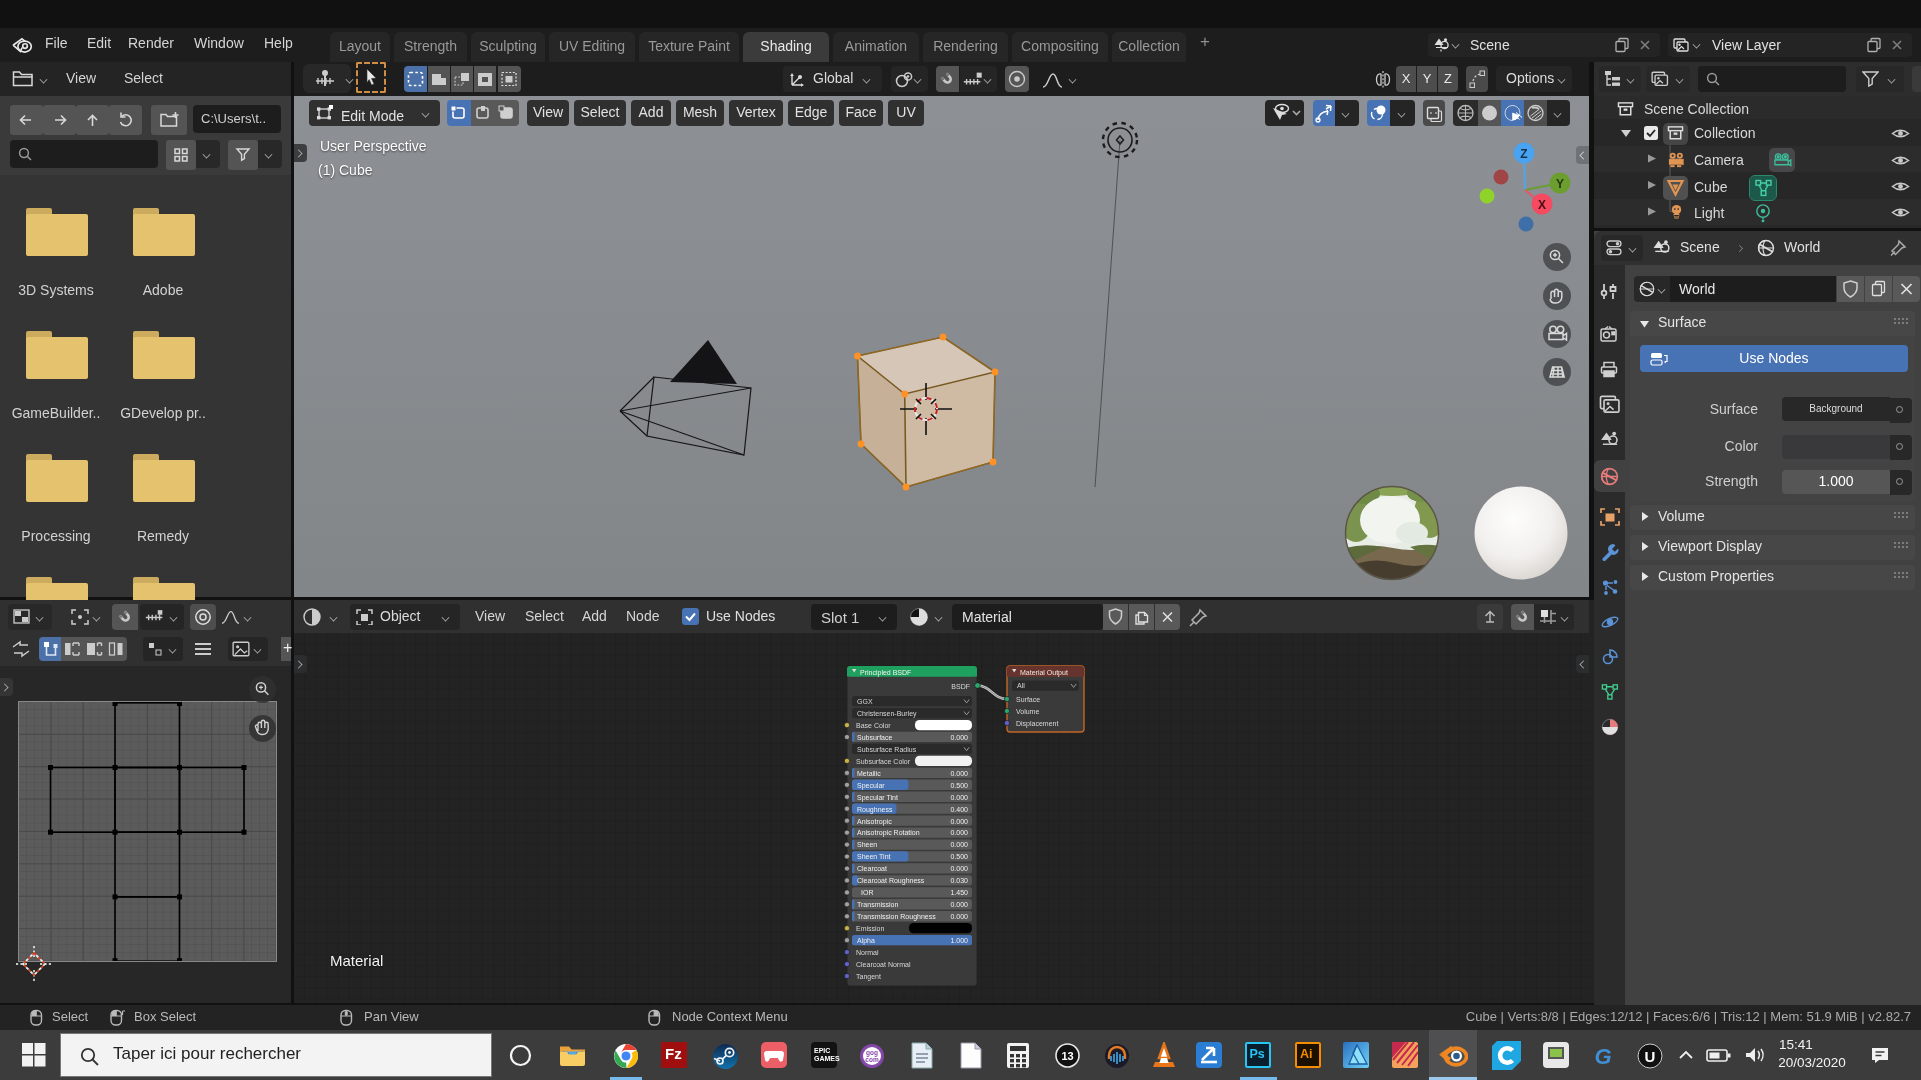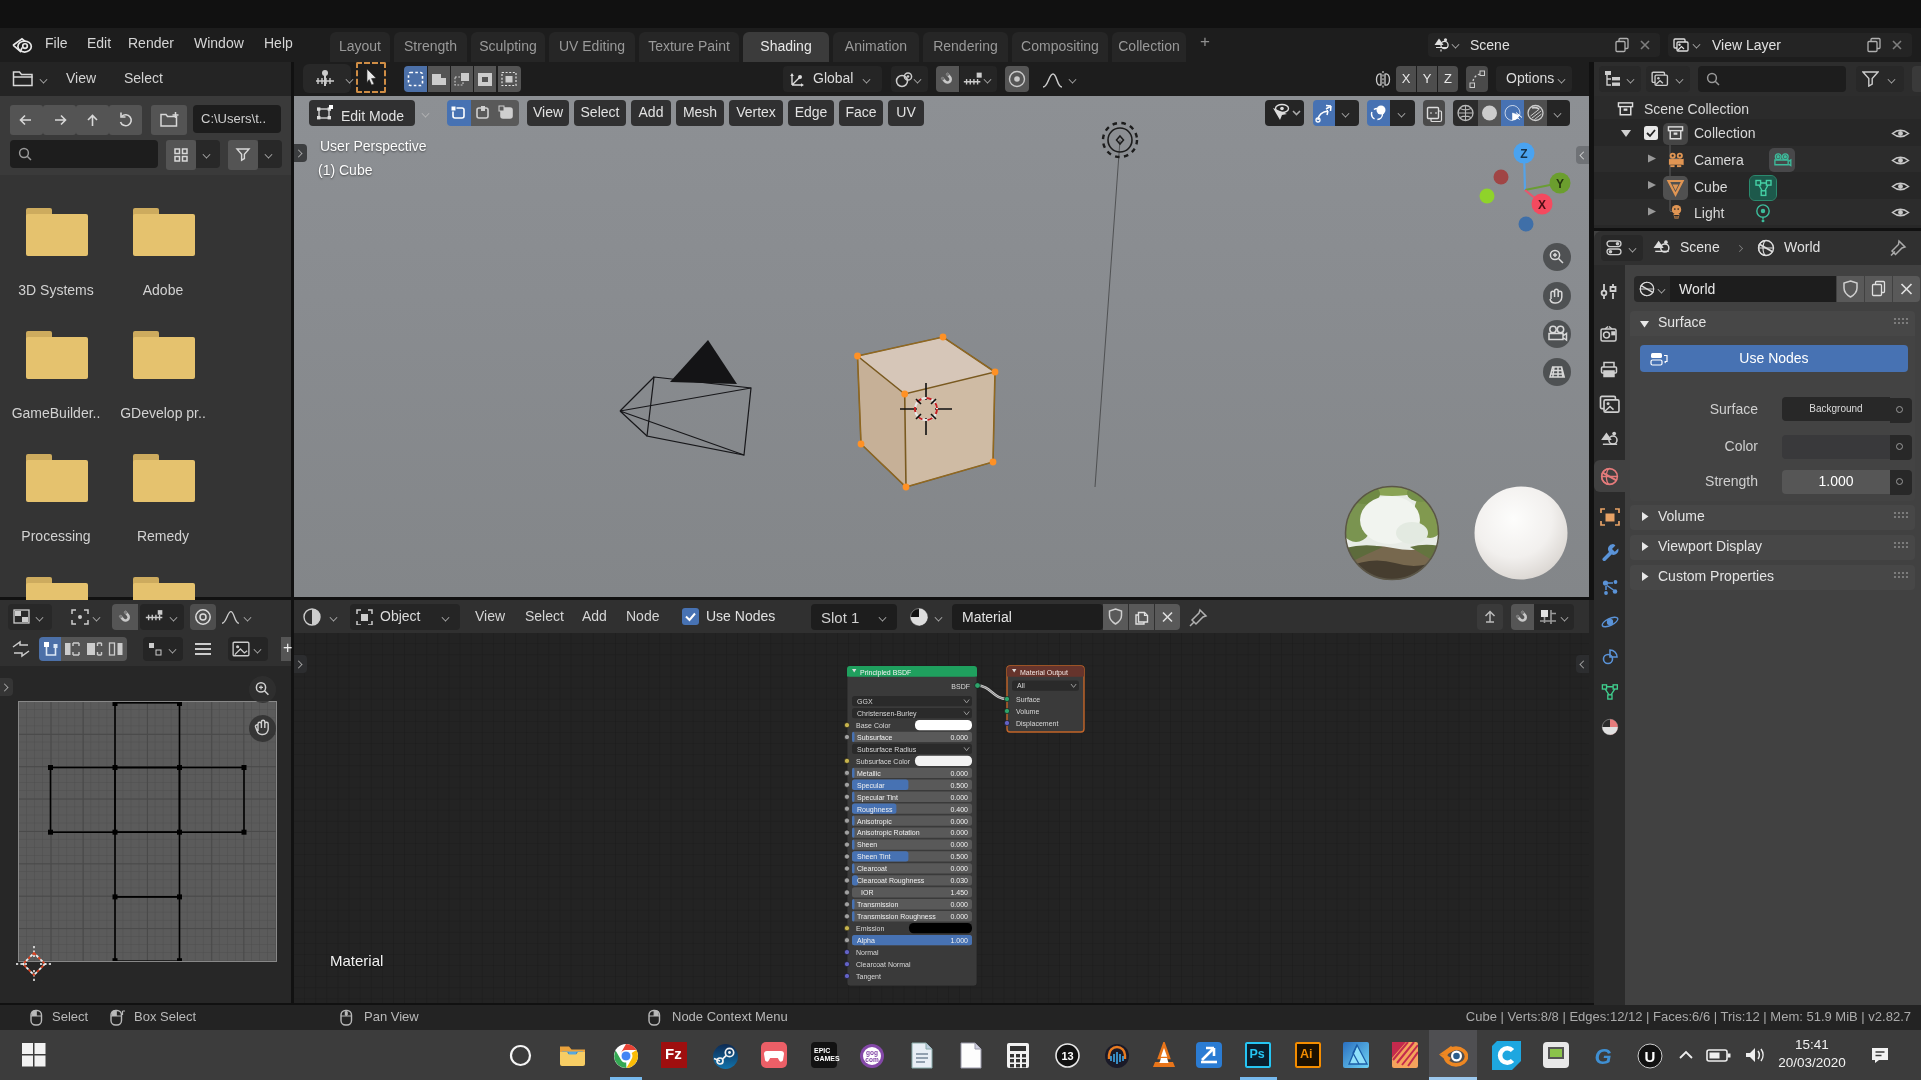--- a/index.html
+++ b/index.html
@@ -414,21 +414,21 @@
       <ellipse cx="1118" cy="437" rx="16" ry="11" fill="#e3eae1"></ellipse>
       <path d="M1051 455 q24 -8 48 -3 q24 5 47 -3 v36 h-95 Z" fill="#77684e"></path>
       <path d="M1051 452 q20 -5 38 -1 q-14 6 -30 14 l-8 4 Z" fill="#5d6b3c"></path>
       <path d="M1146 450 q-16 -3 -30 1 q12 7 22 13 l8 5 Z" fill="#64743f"></path>
       <path d="M1051 472 q26 -12 50 -5 q23 7 45 -3 v21 h-95 Z" fill="#463d2f"></path>
     </g>
     <circle cx="1098" cy="437" r="46.5" fill="none" stroke="#5a5547" stroke-width="1.5"></circle>
     <circle cx="1227" cy="437" r="46.5" fill="url(#wsp)"></circle>
   </svg>
 
-  <div class="abs vbtn" style="left:15px;top:4px;width:106px">
+  <div class="abs vbtn" style="left:15px;top:4px;width:131px">
     <svg class="abs" style="left:7px;top:4px" width="19" height="18" viewBox="0 0 19 18">
           <rect x="3" y="5" width="10" height="9" fill="none" stroke="#ddd" stroke-width="1.3"></rect>
           <rect x="1" y="3.4" width="3.4" height="3.4" fill="#ddd"></rect>
           <rect x="11.6" y="3.4" width="3.4" height="3.4" fill="#ddd"></rect>
           <rect x="1" y="12" width="3.4" height="3.4" fill="#ddd"></rect>
           <rect x="11.6" y="12" width="3.4" height="3.4" fill="#ddd"></rect>
           <rect x="13 " y="1" width="4" height="4" fill="#fff"></rect>
         </svg>
     <span style="position:absolute;left:32px;top:4px">Edit Mode</span>
     <span class="chev" style="position:absolute;left:113px;top:10px"></span>
@@ -1247,20 +1247,27 @@
     </svg>
 <div class="abs" id="taskbar">
   <svg class="abs" style="left:22px;top:13px" width="24" height="24">
         <g fill="#f2f2f2">
           <rect x="0" y="0" width="11" height="11"></rect>
           <rect x="12.5" y="0" width="11" height="11"></rect>
           <rect x="0" y="12.5" width="11" height="11"></rect>
           <rect x="12.5" y="12.5" width="11" height="11"></rect>
         </g>
       </svg>
+  <div class="abs" style="left:60px;top:3px;width:432px;height:44px;background:#f3f3f3;border:1px solid #777">
+    <svg class="abs" style="left:18px;top:12px" width="22" height="22">
+          <circle cx="9" cy="9" r="6.2" fill="none" stroke="#333" stroke-width="1.8"></circle>
+          <line x1="13.5" y1="13.5" x2="19" y2="19" stroke="#333" stroke-width="1.8"></line>
+        </svg>
+    <span style="position:absolute;left:52px;top:10px;font-size:17px;color:#222">Taper ici pour rechercher</span>
+  </div>
   <svg class="abs" style="left:508px;top:13px" width="25" height="25">
         <circle cx="12.5" cy="12.5" r="9.5" fill="none" stroke="#f5f5f5" stroke-width="2.2"></circle>
       </svg>
 
   <svg class="abs" style="left:559px;top:13px" width="27" height="25" viewBox="0 0 27 25">
         <path d="M1 3.5 h9 l2.5 3 h13.5 v4 h-25 Z" fill="#eaa23c"></path>
         <rect x="3" y="8.5" width="21" height="9" fill="#57a8e0"></rect>
         <path d="M3 10.5 h6 v3 h9 v-3 h6 v0" fill="none" stroke="#2d7fc1" stroke-width="2"></path>
         <path d="M1 9 h7 l2 2.5 h7 l2 -2.5 h7 v12 a2 2 0 0 1 -2 2 h-21 a2 2 0 0 1 -2 -2 Z" fill="#f7cd64"></path>
       </svg>
@@ -1410,20 +1417,20 @@
       </svg>
   <svg class="abs" style="left:1706px;top:17px" width="26" height="16">
         <rect x="1" y="3" width="20" height="11" rx="2" fill="none" stroke="#eee" stroke-width="1.6"></rect>
         <rect x="21.5" y="6.5" width="3" height="4" fill="#eee"></rect>
         <rect x="3.5" y="5.5" width="10" height="6" fill="#eee"></rect>
       </svg>
   <svg class="abs" style="left:1744px;top:16px" width="24" height="18">
         <path d="M2 7 h4 l5 -5 v14 l-5 -5 h-4 Z" fill="#eee"></path>
         <path d="M14 5 a7 7 0 0 1 0 8 M17 3 a10 10 0 0 1 0 12" fill="none" stroke="#eee" stroke-width="1.5"></path>
       </svg>
-  <div class="abs" style="left:1779px;top:7px;width:66px;text-align:center;font-size:13.5px;color:#f2f2f2">15:41</div>
+  <div class="abs" style="left:1779px;top:7px;width:66px;font-size:13.5px;color:#f2f2f2">15:41</div>
   <div class="abs" style="left:1772px;top:25px;width:80px;text-align:center;font-size:13.5px;color:#f2f2f2">20/03/2020</div>
   <svg class="abs" style="left:1869px;top:15px" width="22" height="20">
         <path d="M3 3 h16 v12 h-9 l-4 3 v-3 h-3 Z" fill="#f2f2f2"></path>
         <path d="M6.5 7 h9 M6.5 10.5 h6" stroke="#3c3c3c" stroke-width="1.4"></path>
       </svg>
 </div>
 
 </div>
 </body></html>

